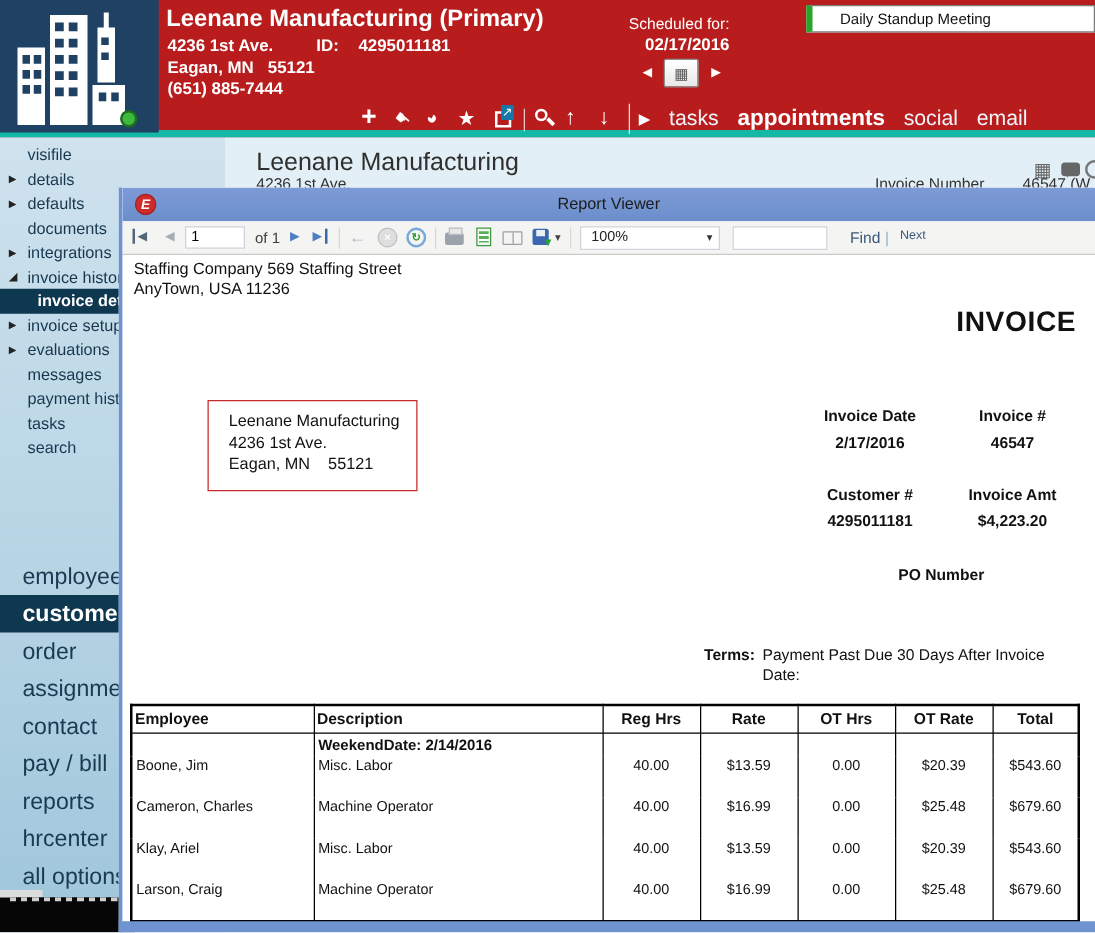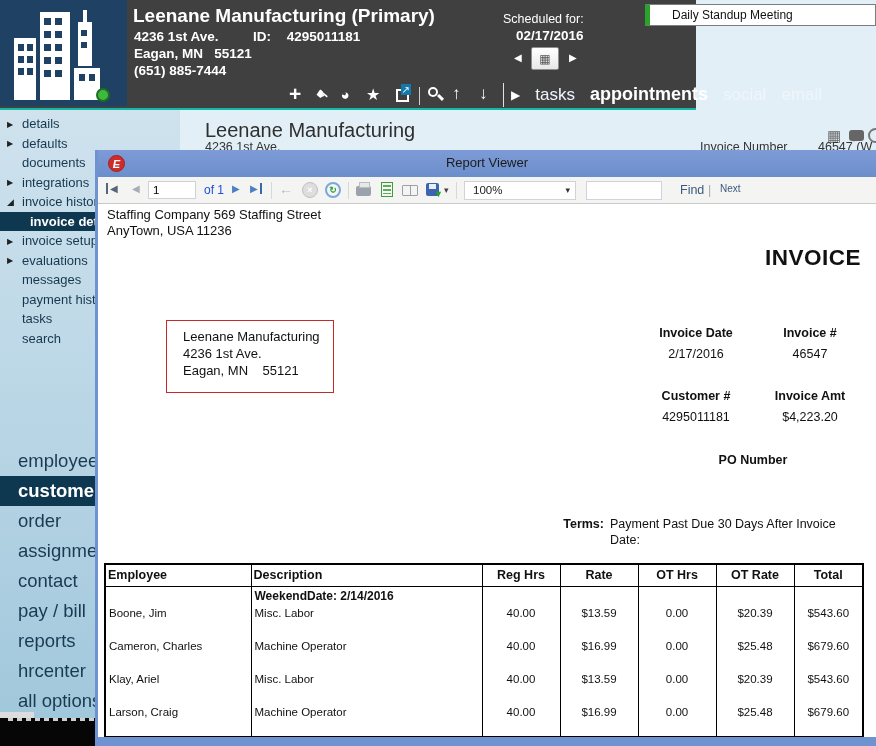--- a/index.html
+++ b/index.html
@@ -1,20 +1,20 @@
 <!DOCTYPE html>
 <html><head>
 <meta charset="utf-8">
 <style>
   html,body{margin:0;padding:0;background:#fff;}
   #app{position:relative;width:876px;height:746px;overflow:hidden;font-family:"Liberation Sans",sans-serif;background:#e3eff6;}
   #app *{box-sizing:border-box;}
 
   
-  .header{position:absolute;left:0;top:0;width:696px;height:110px;background:#404040;border-bottom:2px solid #14b8a6;color:#fff;}
+  .header{position:absolute;left:0;top:0;width:876px;height:110px;background:#b91c1c;border-bottom:6px solid #14b8a6;color:#fff;}
   .logo-block{position:absolute;left:0;top:0;width:127px;height:106px;background:#1e4164;}
   .logo-svg{position:absolute;left:12px;top:6px;}
   .green-dot{position:absolute;left:96px;top:88px;width:14px;height:14px;border-radius:50%;background:#3db93d;border:2px solid #1f6d22;}
   .company-title{position:absolute;left:133px;top:5px;font-size:19px;font-weight:bold;white-space:nowrap;}
   .hdr-line{position:absolute;left:134px;font-size:13.5px;font-weight:bold;white-space:nowrap;}
   .hdr-addr1{top:29px;} .hdr-addr2{top:46px;} .hdr-phone{top:63px;}
   .id-row{position:absolute;left:253px;top:29px;font-size:13.5px;font-weight:bold;}
   .id-row .id-val{margin-left:12px;}
   .hicon{position:absolute;color:#fff;cursor:pointer;}
   .hi-plus{left:289px;top:82px;font-size:21px;font-weight:bold;}
@@ -70,21 +70,21 @@
   
   .modal{position:absolute;left:95px;top:150px;width:781px;height:596px;background:#fff;border-left:3px solid #6f93d1;overflow:hidden;}
   .titlebar{position:absolute;left:0;top:0;width:100%;height:27px;background:linear-gradient(#7d9bd6,#6b8ecb);}
   .e-logo{position:absolute;left:10px;top:5px;width:17px;height:17px;border-radius:50%;background:#cf2b2b;border:1px solid #a82020;color:#fff;font-weight:bold;font-style:italic;font-size:11px;display:flex;align-items:center;justify-content:center;}
   .modal-title{position:absolute;left:0;top:5px;width:100%;text-align:center;font-size:13px;color:#1c1c1c;}
   .rv-toolbar{position:absolute;left:0;top:27px;width:100%;height:27px;background:#f4f4f3;border-bottom:1px solid #c9c9c9;}
   .tbi{position:absolute;cursor:pointer;}
   .pg-first{left:8px;top:6px;border-left:2px solid #55667a;padding-left:2px;color:#55667a;font-size:10px;}
   .pg-prev{left:34px;top:6px;color:#a7adb5;font-size:10px;}
   .pg-input{left:50px;top:4px;width:48px;height:18px;background:#fff;border:1px solid #cdd2d8;font-size:11.5px;padding:2px 0 0 4px;}
-  .pg-of{left:106px;top:6px;font-size:12px;color:#1d4ed8;cursor:default;}
+  .pg-of{left:106px;top:6px;font-size:12px;color:#404040;cursor:default;}
   .pg-next{left:134px;top:6px;color:#4e7fc4;font-size:10px;}
   .pg-last{left:152px;top:6px;border-right:2px solid #3c67a8;padding-right:2px;color:#4e7fc4;font-size:10px;}
   .tdiv{position:absolute;top:5px;width:1px;height:17px;background:#d8d8d8;}
   .td1{left:173px;} .td2{left:250px;} .td3{left:358px;}
   .bk-arrow{left:181px;top:4px;color:#b5bac0;font-size:14px;font-weight:bold;}
   .stop-glyph{left:204px;top:5px;width:16px;height:16px;border-radius:50%;background:#dedede;border:1px solid #c0c0c0;color:#fff;font-size:9px;font-weight:bold;display:flex;align-items:center;justify-content:center;}
   .refresh-glyph{left:227px;top:5px;width:16px;height:16px;border-radius:50%;border:2px solid #79a8dc;color:#2f9e3a;font-size:9px;font-weight:bold;display:flex;align-items:center;justify-content:center;}
   .print-glyph{left:258px;top:9px;width:15px;height:10px;background:#9aa2ac;border-radius:2px;}
   .print-glyph::before{content:"";position:absolute;left:3px;top:-4px;width:9px;height:4px;background:#e8e8e8;border:1px solid #b9bec4;}
   .doc-glyph{left:283px;top:5px;width:12px;height:15px;border:1px solid #3f9b3f;background:repeating-linear-gradient(#fff 0 2px,#58b058 2px 4px);background-clip:content-box;padding:2px 1px;background-color:#fff;}
@@ -100,21 +100,21 @@
   .find-lbl{left:582px;top:6px;font-size:12.5px;color:#3b5a7a;}
   .find-sep{left:610px;top:6px;font-size:12.5px;color:#9aafc4;cursor:default;}
   .next-lbl{left:622px;top:6px;font-size:10px;color:#3b5a7a;}
 
   
   .doc{position:absolute;left:0;top:55px;width:781px;height:541px;background:#fff;color:#111;}
   .co-line{position:absolute;left:9px;font-size:13px;white-space:nowrap;}
   .co1{top:2px;} .co2{top:18px;}
   .inv-title{position:absolute;right:18px;top:40px;font-size:22.5px;font-weight:bold;letter-spacing:.5px;}
   .bill-box{position:absolute;left:68px;top:115px;width:168px;height:73px;border:1px solid #c42b2b;padding:7px 0 0 16px;font-size:13px;line-height:17px;}
-  .fld{position:absolute;width:116px;text-align:center;font-size:12.5px;white-space:nowrap;}
+  .fld{position:absolute;width:116px;text-align:center;font-size:12.5px;white-space:nowrap;font-weight:bold;}
   .fld.b{font-weight:bold;}
   .fcol1{left:540px;} .fcol2{left:654px;}
   .frow1l{top:121px;} .frow1v{top:142px;} .frow2l{top:184px;} .frow2v{top:205px;}
   .po-num{position:absolute;left:540px;top:248px;width:230px;text-align:center;font-weight:bold;font-size:12.5px;}
   .terms-lbl{position:absolute;left:458px;top:312px;width:48px;text-align:right;font-weight:bold;font-size:12.5px;}
   .terms-l1{position:absolute;left:512px;top:312px;font-size:12.5px;white-space:nowrap;}
   .terms-l2{position:absolute;left:512px;top:328px;font-size:12.5px;}
   .inv-table{position:absolute;left:6px;top:358px;width:758px;border-collapse:collapse;table-layout:fixed;border:2px solid #000;}
   .inv-table th{border:1px solid #000;height:22px;font-size:12.5px;font-weight:bold;padding:0 2px;}
   .inv-table td{border-left:1px solid #000;border-right:1px solid #000;font-size:11.5px;vertical-align:top;padding:2px 3px 0 3px;}
@@ -202,20 +202,24 @@
     <span class="sched-prev" data-name="prev-date-icon">◀</span>
     <span class="cal-btn" data-name="calendar-button">
         <span data-name="calendar-icon">▦</span>
       </span>
     <span class="sched-next" data-name="next-date-icon">▶</span>
     <div class="meeting-input" data-name="appointment-input">Daily Standup Meeting</div>
   </div>
 
   <div class="sidebar" data-name="sidebar">
     <div class="side-top" data-name="sidebar-top-list">
+        <div class="side-item" data-name="sidebar-item-visifile">
+          <span class="tree-arrow" data-name="no-arrow"></span>
+          <span data-name="sidebar-item-label">visifile</span>
+        </div>
         <div class="side-item" data-name="sidebar-item-details">
           <span class="tree-arrow" data-name="collapsed-arrow-icon">▶</span>
           <span data-name="sidebar-item-label">details</span>
         </div>
         <div class="side-item" data-name="sidebar-item-defaults">
           <span class="tree-arrow" data-name="collapsed-arrow-icon">▶</span>
           <span data-name="sidebar-item-label">defaults</span>
         </div>
         <div class="side-item" data-name="sidebar-item-documents">
           <span class="tree-arrow" data-name="no-arrow"></span>

